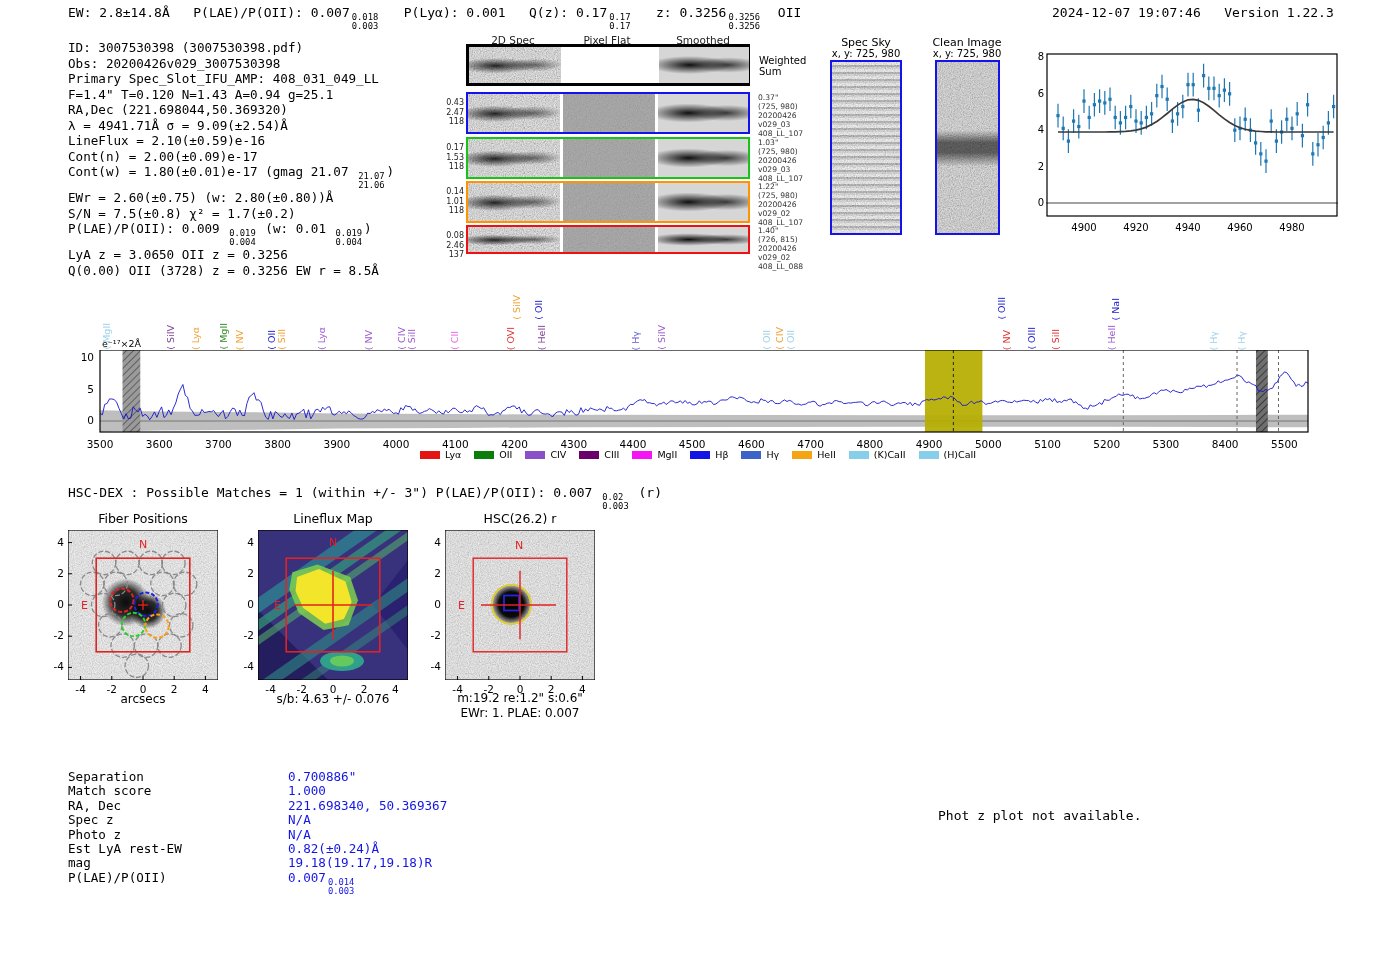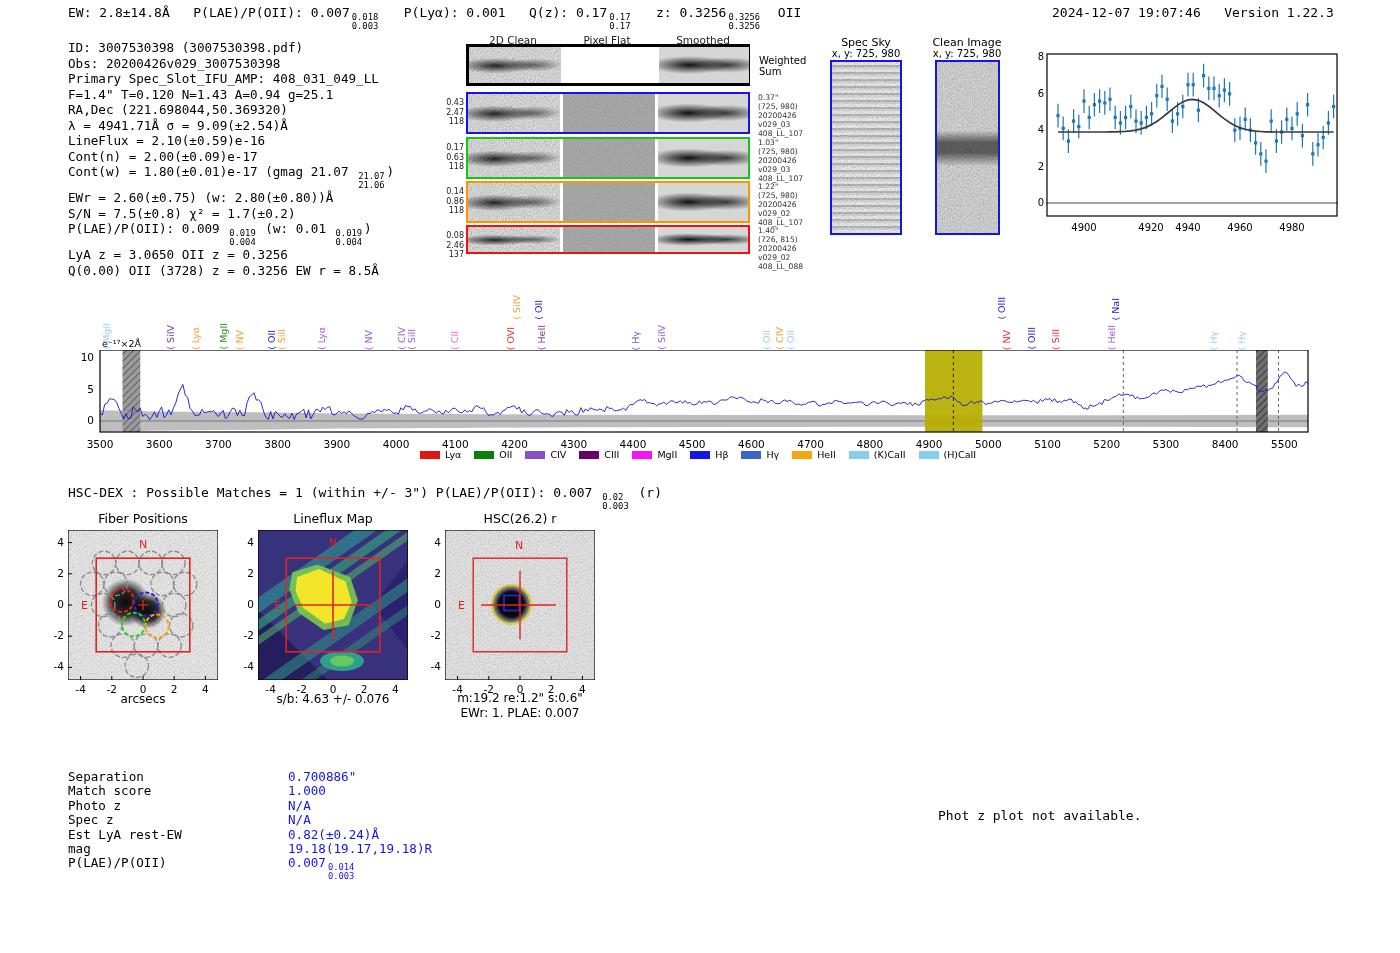--- a/index.html
+++ b/index.html
@@ -116,21 +116,21 @@
         <span>0.004</span>
       </span><span> (w: 0.01 </span><span class="stack">
         <span>0.019</span>
         <span>0.004</span>
       </span><span>)</span></div>
     <div><span>LyA z = 3.0650  OII z = 0.3256</span></div>
     <div><span>Q(0.00) OII (3728) z = 0.3256  EW r = 8.5Å</span></div>
   </div>
 
 <div id="spec2d" class="abs">
-    <span class="s2-hdr" style="left: 47px;">2D Clean</span>
+    <span class="s2-hdr" style="left: 47px;">2D Spec</span>
     <span class="s2-hdr" style="left: 141px; text-align: right;">Pixel Flat</span>
     <span class="s2-hdr" style="left: 237px;">Smoothed</span>
     <div class="specrow" style="top: 10px; height: 42px; border: 3px solid rgb(0, 0, 0);">
       <div class="st k-spec" style="left: 0px; width: 92px;">
         <svg class="nz" preserveAspectRatio="none">
           <rect width="100%" height="100%" filter="url(#gnoise)" opacity="0.55"></rect>
         </svg>
         <div class="band"></div>
       </div>
       <div class="st k-white" style="left: 95px; width: 92px;"></div>
@@ -180,21 +180,21 @@
       <div class="st k-flat" style="left: 95px; width: 92px;">
         <svg class="nz" preserveAspectRatio="none">
           <rect width="100%" height="100%" filter="url(#gnoise)" opacity="0.18"></rect>
         </svg>
       </div>
       <div class="st k-smooth" style="left: 190px; width: 90px;">
         <div class="band"></div>
       </div>
       <div class="row-left" style="top: 4px;">
         <div>0.17</div>
-        <div>0.63</div>
+        <div>1.53</div>
         <div>118</div>
       </div>
       <div class="row-right" style="top: -1px;">
         <div>1.03"</div>
         <div>(725, 980)</div>
         <div>20200426</div>
         <div>v029_03</div>
         <div>408_LL_107</div>
       </div>
     </div>
@@ -208,21 +208,21 @@
       <div class="st k-flat" style="left: 95px; width: 92px;">
         <svg class="nz" preserveAspectRatio="none">
           <rect width="100%" height="100%" filter="url(#gnoise)" opacity="0.18"></rect>
         </svg>
       </div>
       <div class="st k-smooth" style="left: 190px; width: 90px;">
         <div class="band"></div>
       </div>
       <div class="row-left" style="top: 4px;">
         <div>0.14</div>
-        <div>0.86</div>
+        <div>1.01</div>
         <div>118</div>
       </div>
       <div class="row-right" style="top: -1px;">
         <div>1.22"</div>
         <div>(725, 980)</div>
         <div>20200426</div>
         <div>v029_02</div>
         <div>408_LL_107</div>
       </div>
     </div>
@@ -387,21 +387,21 @@
       <rect x="286" y="54.940000000000005" width="3.2" height="3.2" fill="#1f77b4"></rect>
       <path d="M12.0,82.0L17.2,82.0L22.4,82.0L27.6,82.0L32.8,82.0L38.0,82.0L43.2,82.0L48.4,82.0L53.6,82.0L58.8,82.0L64.0,81.9L69.2,81.9L74.4,81.7L79.6,81.4L84.8,80.9L90.0,80.1L95.2,78.9L100.4,77.1L105.6,74.6L110.8,71.5L116.0,67.7L121.2,63.5L126.4,59.1L131.6,55.1L136.8,51.9L142.0,49.8L147.2,49.3L152.4,50.3L157.6,52.7L162.8,56.3L168.0,60.4L173.2,64.8L178.4,68.9L183.6,72.5L188.8,75.5L194.0,77.7L199.2,79.3L204.4,80.4L209.6,81.1L214.8,81.5L220.0,81.8L225.2,81.9L230.4,82.0L235.6,82.0L240.8,82.0L246.0,82.0L251.2,82.0L256.4,82.0L261.6,82.0L266.8,82.0L272.0,82.0L277.2,82.0L282.4,82.0L287.6,82.0" fill="none" stroke="#3a3a3a" stroke-width="1.7"></path>
       <rect x="1" y="4" width="290" height="162" fill="none" stroke="#000" stroke-width="1.2"></rect>
     </svg>
     <span class="ytick" style="top: 147px;">0</span>
     <span class="ytick" style="top: 110.6px;">2</span>
     <span class="ytick" style="top: 74.2px;">4</span>
     <span class="ytick" style="top: 37.8px;">6</span>
     <span class="ytick" style="top: 1.4px;">8</span>
     <span class="xtick" style="left: 32px;">4900</span>
-    <span class="xtick" style="left: 84px; margin-left: 15px;">4920</span>
+    <span class="xtick" style="left: 84px;">4920</span>
     <span class="xtick" style="left: 136px;">4940</span>
     <span class="xtick" style="left: 188px;">4960</span>
     <span class="xtick" style="left: 240px;">4980</span>
   </div>
 
 <div id="mainplot" class="abs">
   <span id="main-ylab">e⁻¹⁷×2Å</span>
   <div id="legend">
       <div class="lg-item">
         <span class="lg-sw" style="background: rgb(228, 20, 20);"></span>
@@ -646,22 +646,23 @@
 </svg>
 
 <div class="cutxlab" style="left:143px;top:692px">arcsecs</div>
 <div class="cutxlab" style="left:333px;top:692px">s/b: 4.63 +/- 0.076</div>
 <div class="cutxlab" style="left:520px;top:691px">m:19.2  re:1.2"  s:0.6"</div>
 <div class="cutxlab" style="left:520px;top:706px">EWr: 1. PLAE: 0.007</div>
 
 <div id="matchtbl" class="abs mono">
     <div class="mrow"><span class="mlab">Separation</span><span class="mval"><span>0.700886"</span></span></div>
     <div class="mrow"><span class="mlab">Match score</span><span class="mval"><span>1.000</span></span></div>
+    <div class="mrow"><span class="mlab">RA, Dec</span><span class="mval"><span>221.698340, 50.369367</span></span></div>
+    <div class="mrow"><span class="mlab">Spec z</span><span class="mval"><span>N/A</span></span></div>
     <div class="mrow"><span class="mlab">Photo z</span><span class="mval"><span>N/A</span></span></div>
-    <div class="mrow"><span class="mlab">Spec z</span><span class="mval"><span>N/A</span></span></div>
     <div class="mrow"><span class="mlab">Est LyA rest-EW</span><span class="mval"><span>0.82(±0.24)Å</span></span></div>
     <div class="mrow"><span class="mlab">mag</span><span class="mval"><span>19.18(19.17,19.18)R</span></span></div>
     <div class="mrow"><span class="mlab">P(LAE)/P(OII)</span><span class="mval"><span>0.007</span><span class="stack">
           <span>0.014</span>
           <span>0.003</span>
         </span></span></div>
   </div>
 <div id="photz" class="abs mono">Phot z plot not available.</div>
 
 <span class="ctick abs" style="left: 68.6px; top: 683px; width: 24px; text-align: center;">-4</span>

